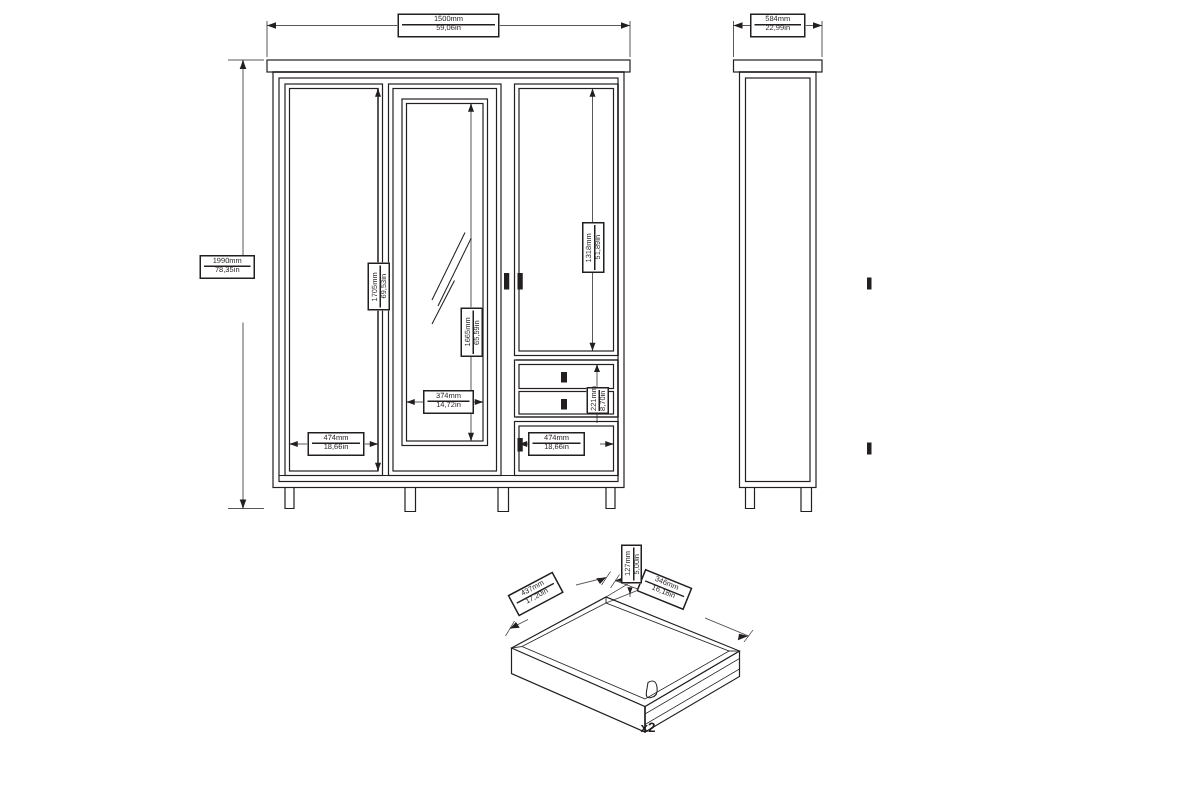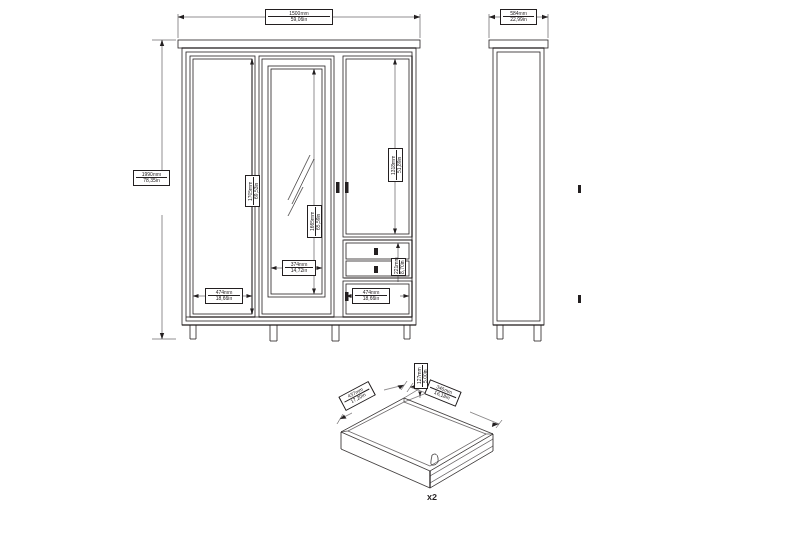--- a/index.html
+++ b/index.html
@@ -274,15 +274,15 @@
   <div class="dimbox" style="left:426px; top:385px; width:34px; transform:rotate(22deg);">
     <span class="mm">346mm</span>
     <span class="in">16,18in</span>
   </div>
 
   <div class="dimbox v" style="left:414px; top:363px; height:26px; width:14px;">
     <span class="mm">127mm</span>
     <span class="in">5,00in</span>
   </div>
 
-  <div class="plainlabel" style="left:427px; top:492px;">x2</div>
+  <div class="plainlabel" style="left:427px; top:480px;">x2</div>
 
 </div>
 
 </body></html>

